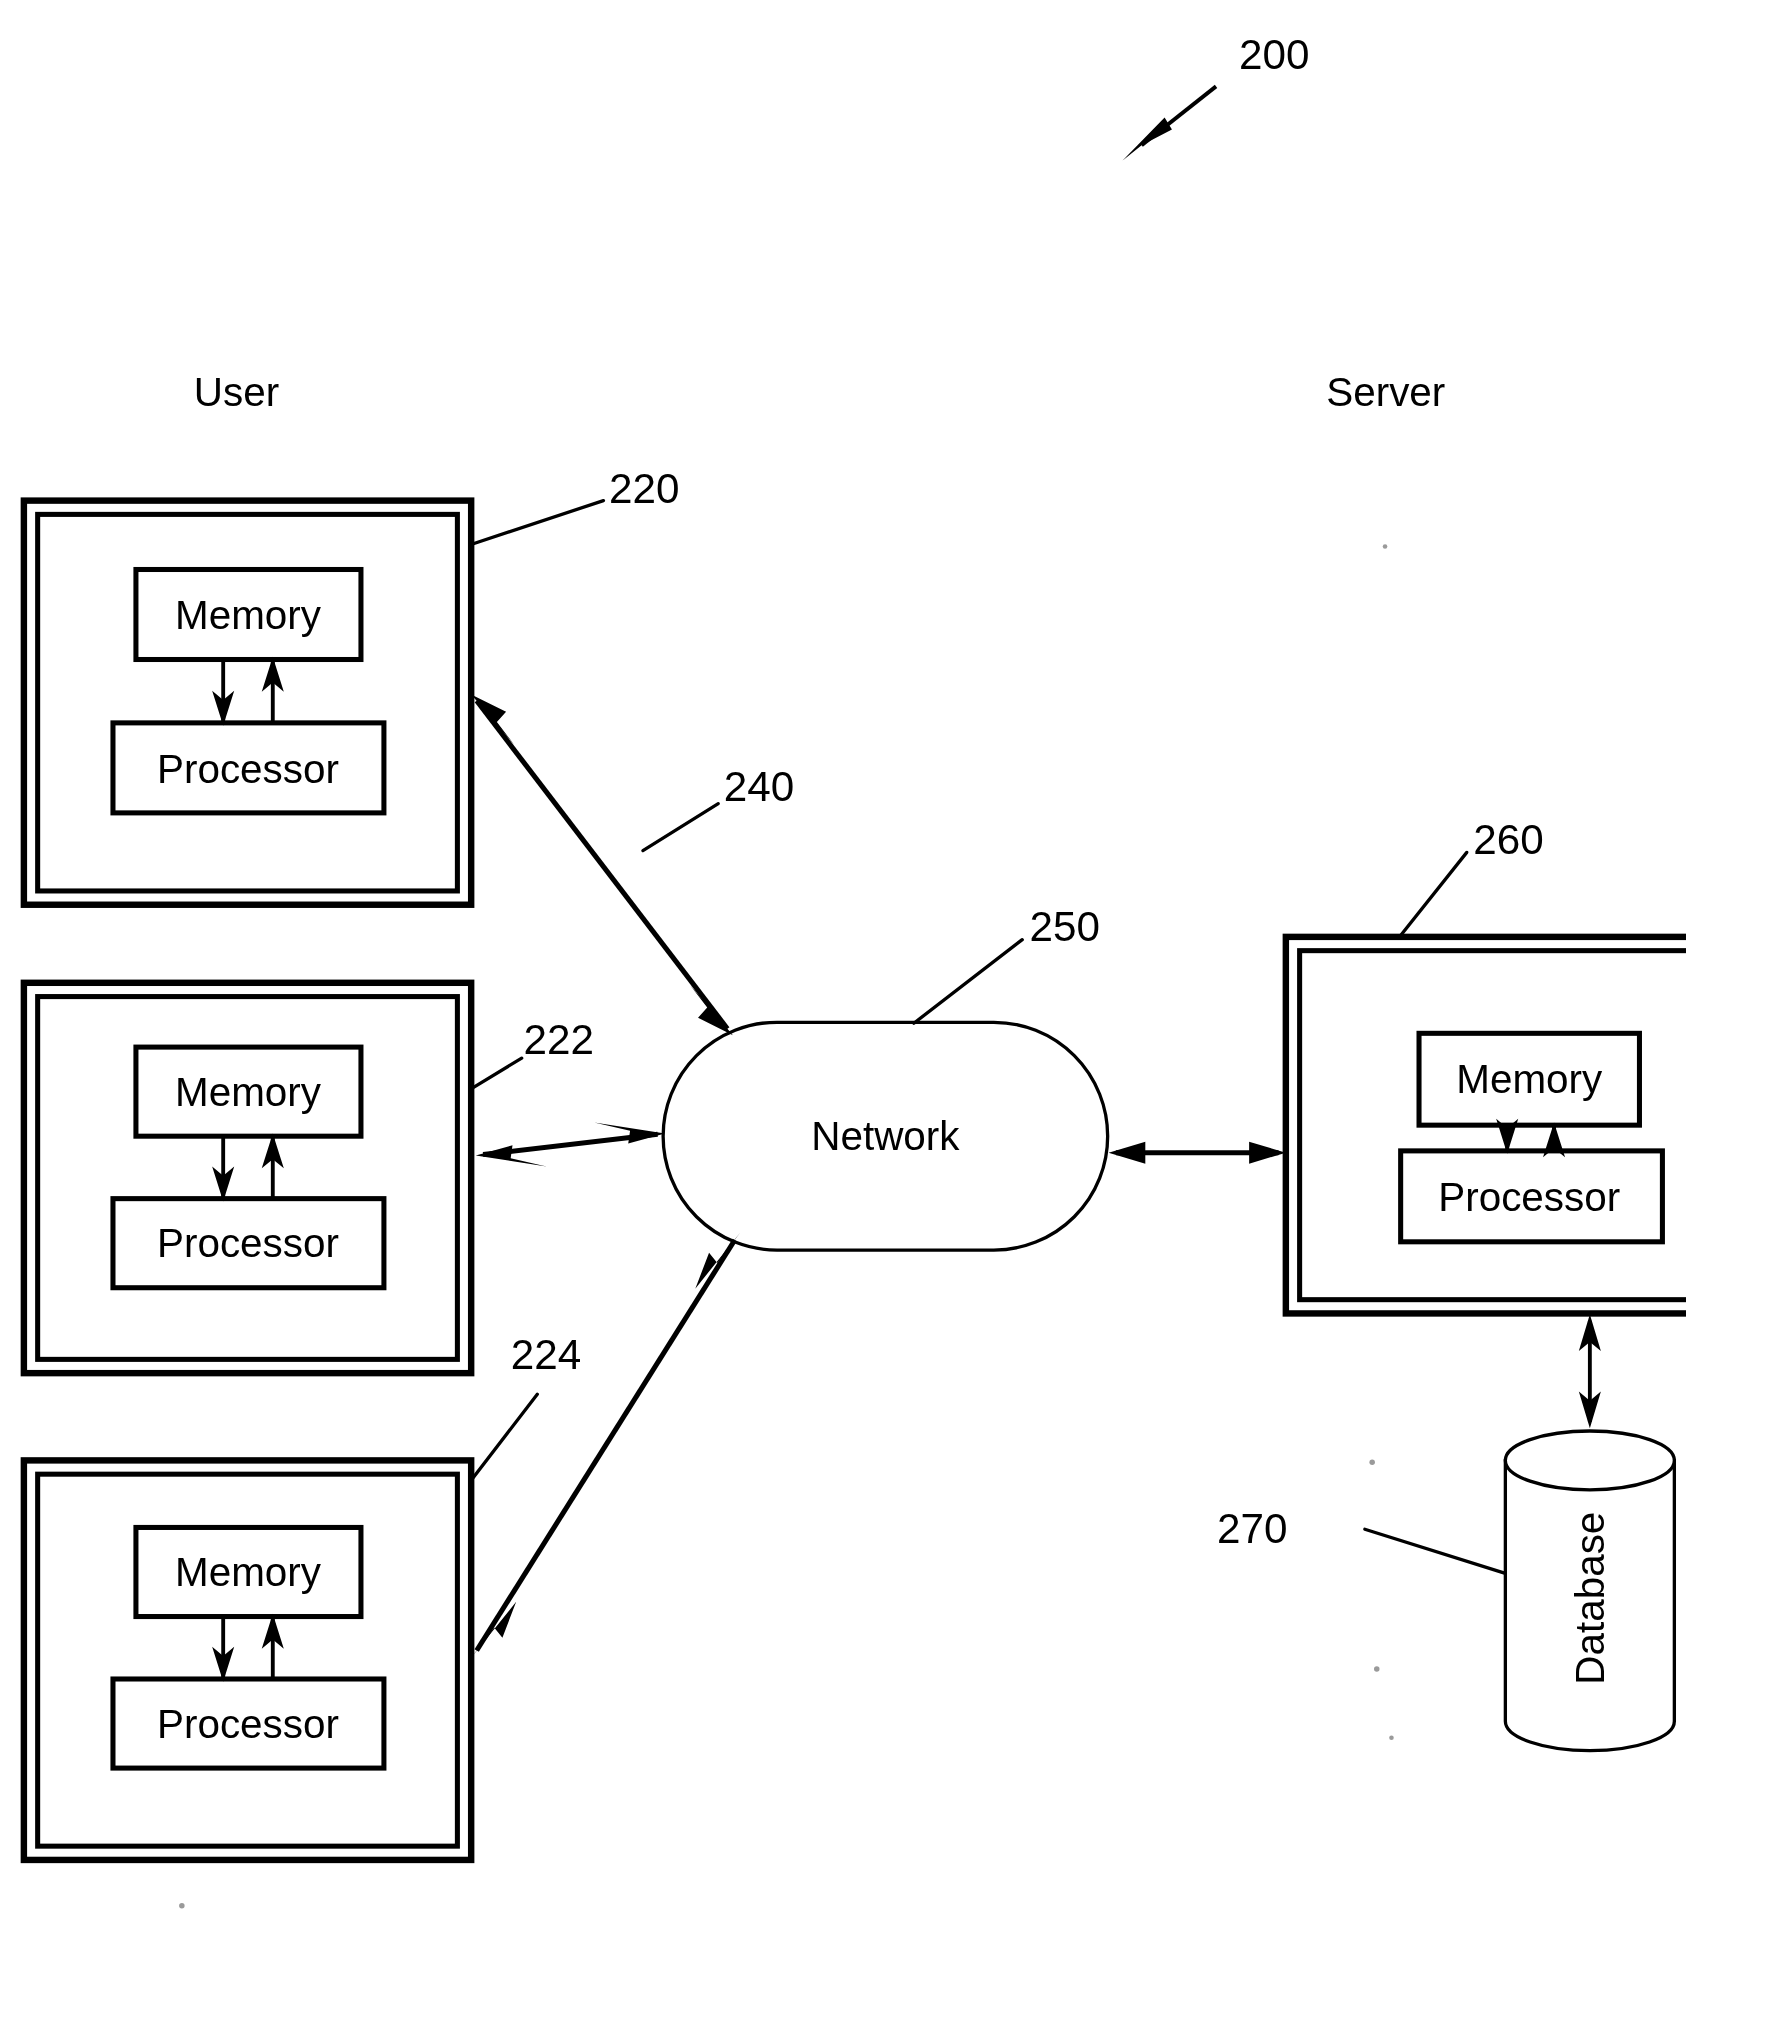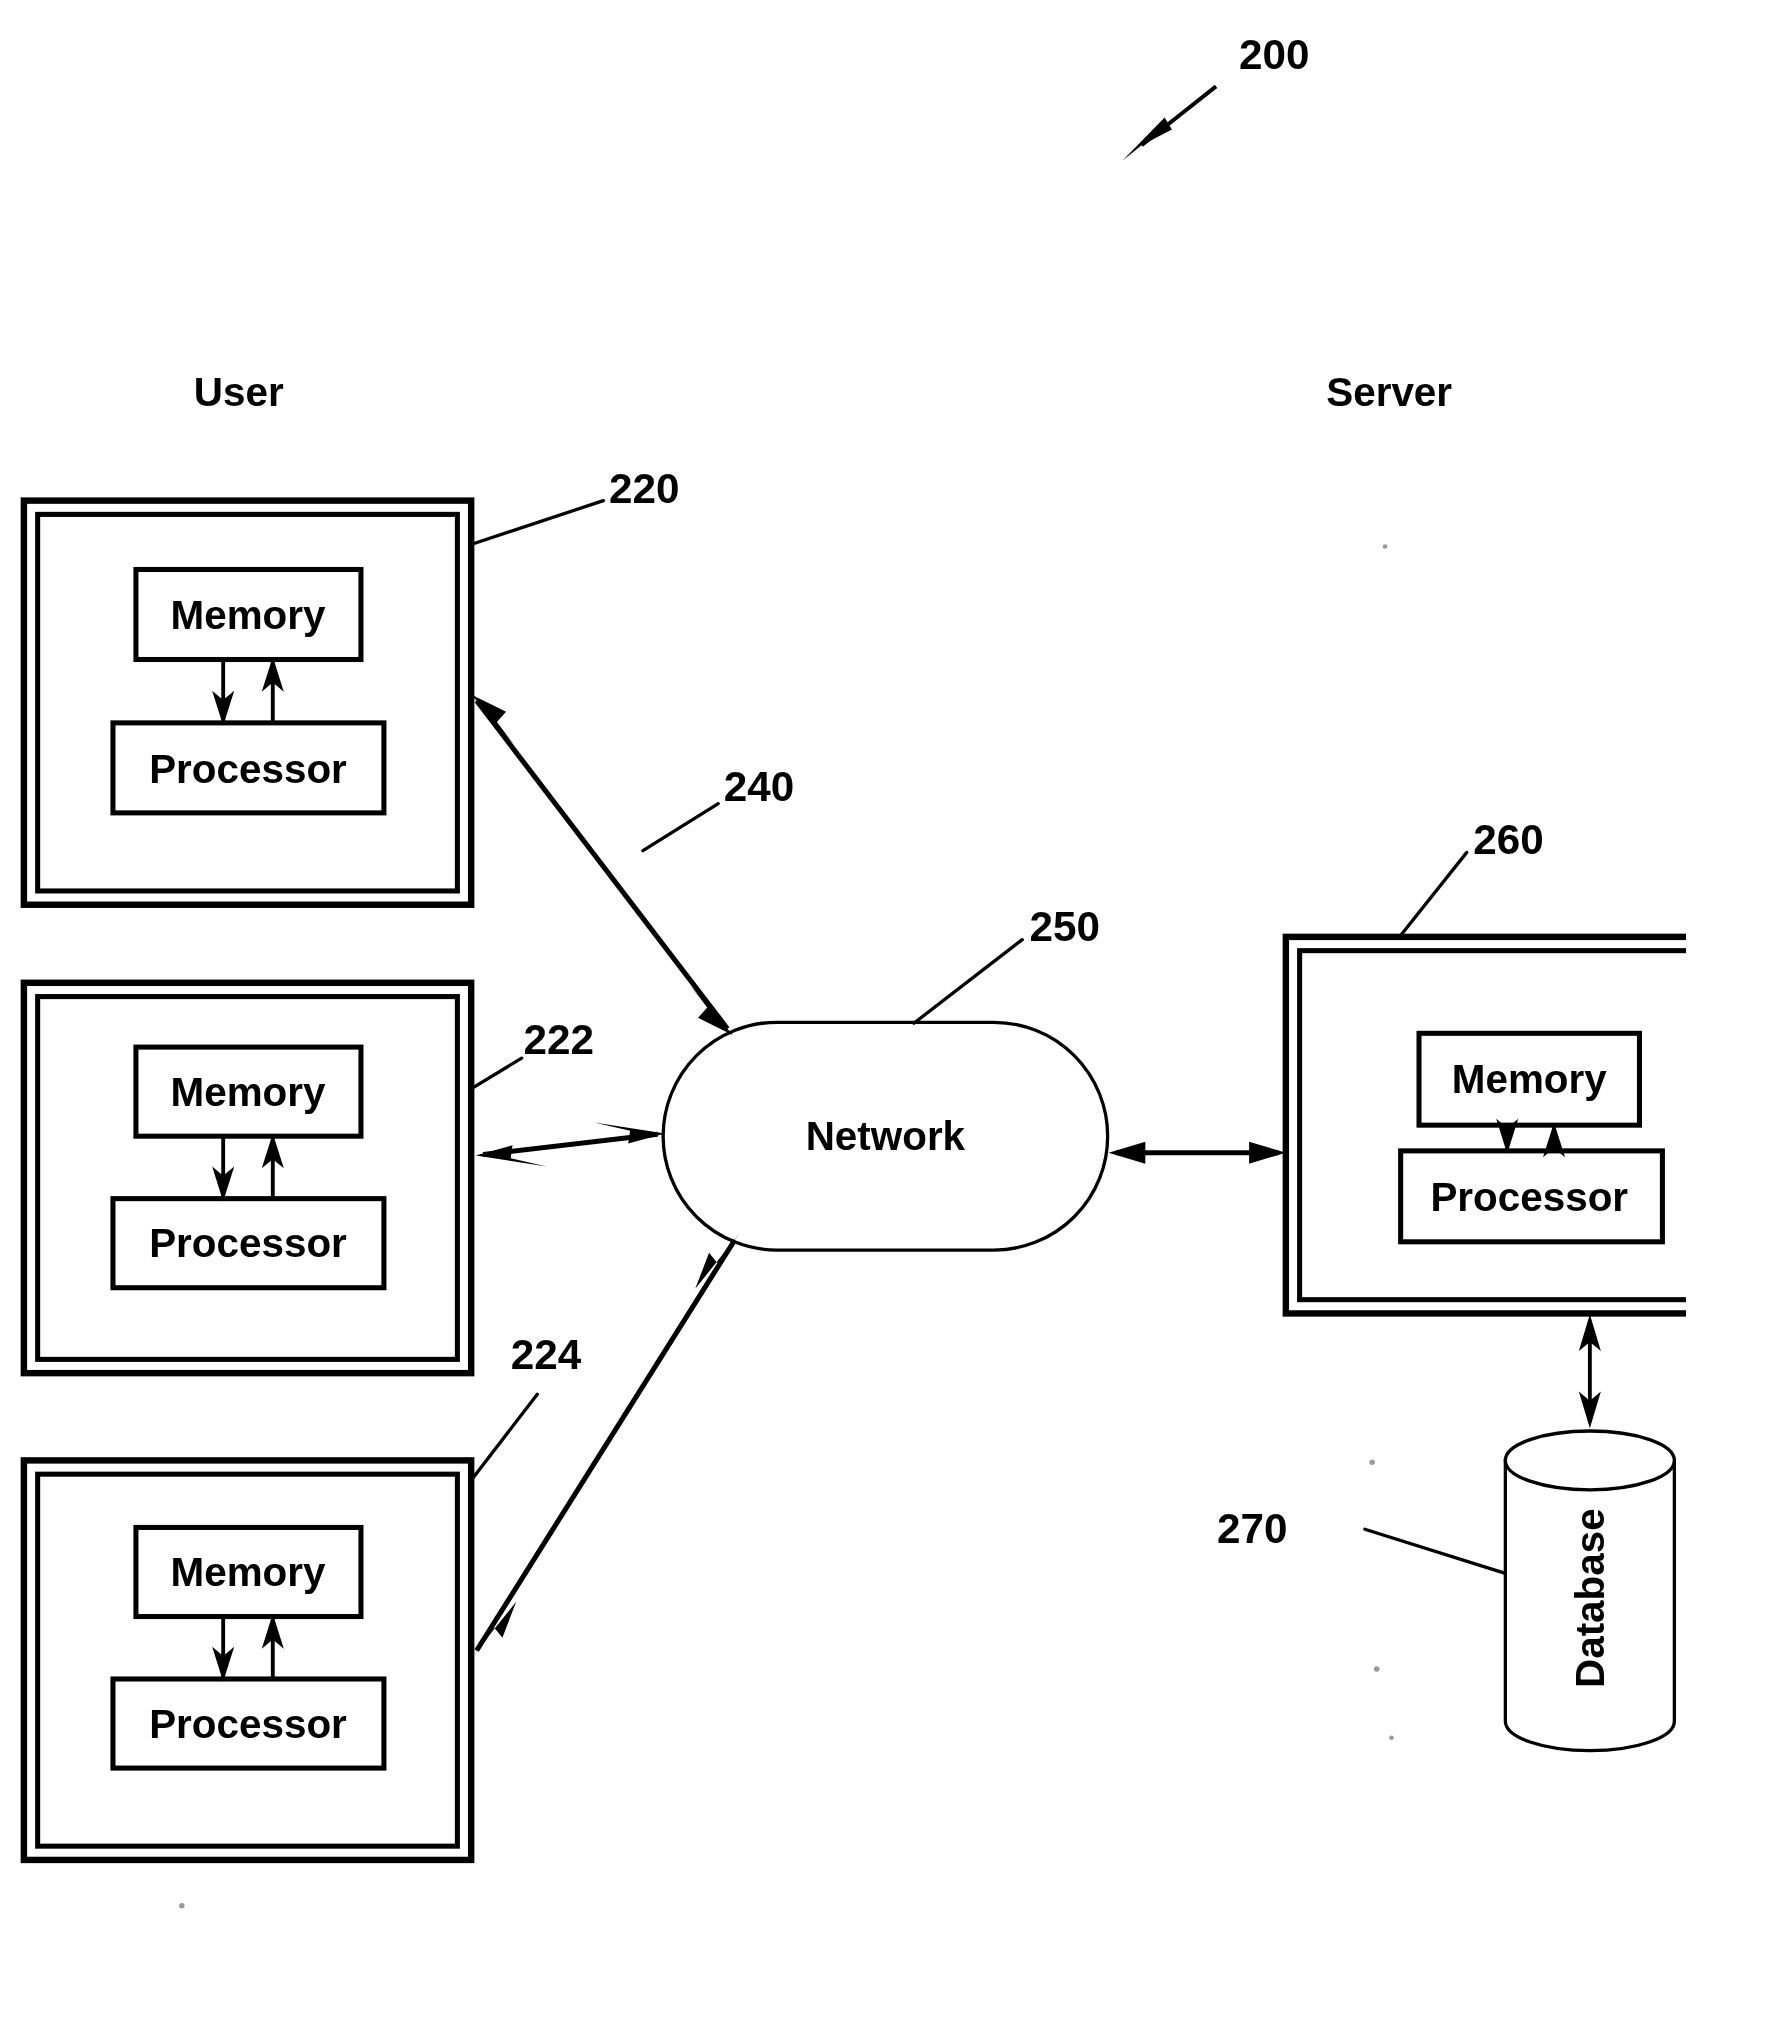--- a/index.html
+++ b/index.html
@@ -10,21 +10,20 @@
   }
   body {
     font-family: "Liberation Sans", sans-serif;
   }
   #diagram-root {
     position: relative;
     width: 1686px;
     height: 2040px;
     background: #ffffff;
     overflow: hidden;
-    font-weight: bold;
   }
   svg#diagram-svg {
     position: absolute;
     top: 0;
     left: 0;
     width: 1791px;
     height: 2040px;
     display: block;
   }
   .dg-text {

